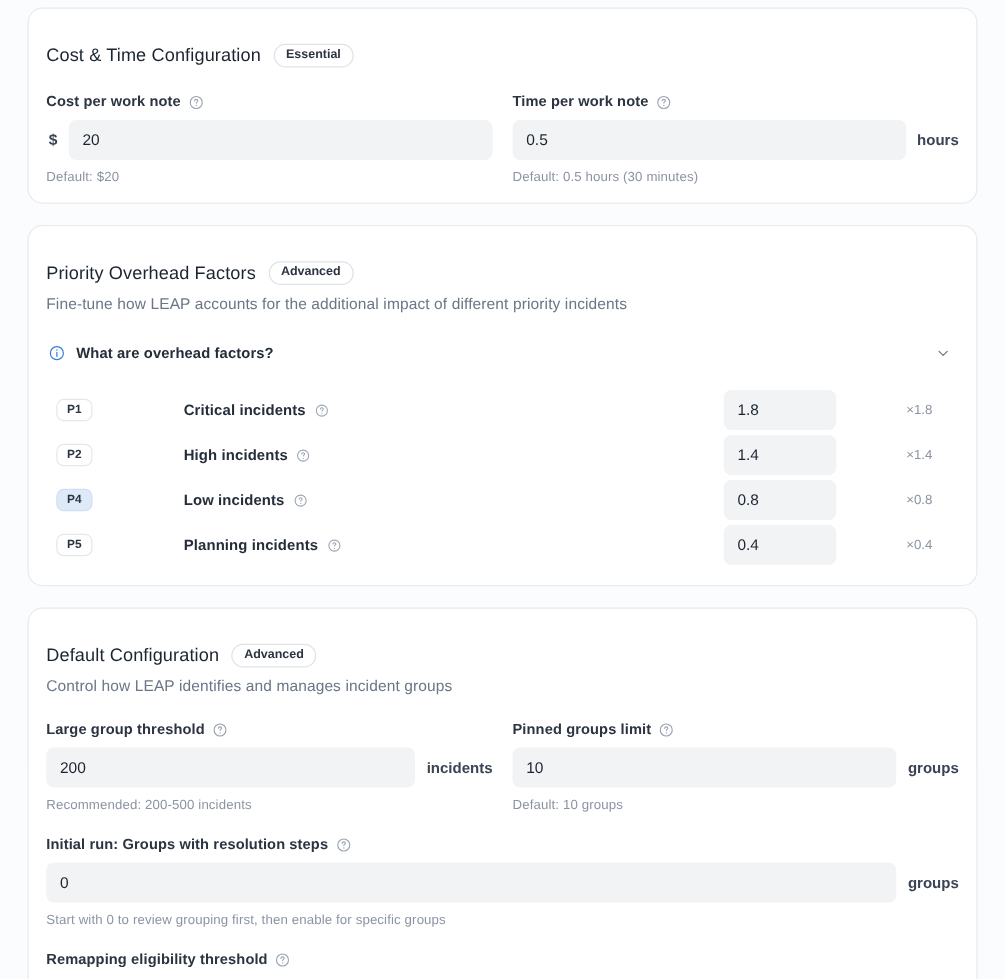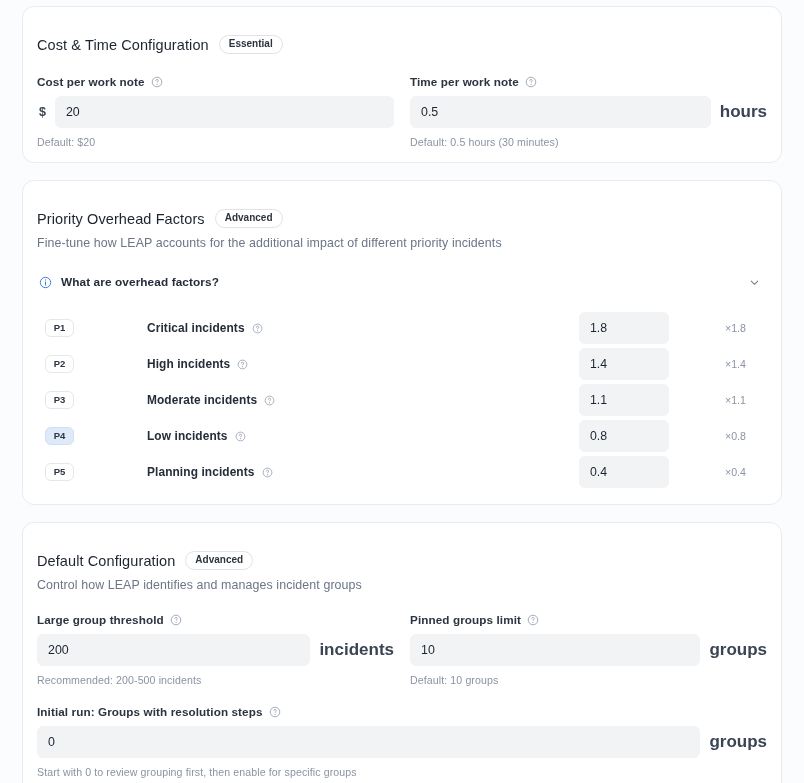--- a/index.html
+++ b/index.html
@@ -89,21 +89,21 @@
 
   .prefix {
     font-size: 12.5px;
     font-weight: 700;
     color: #3a4454;
     flex: 0 0 auto;
     padding-left: 2px;
   }
 
   .suffix {
-    font-size: 17px;
+    font-size: 12px;
     font-weight: 700;
     color: #3a4454;
     flex: 0 0 auto;
     white-space: nowrap;
   }
 
   .input {
     flex: 1 1 auto;
     min-width: 0;
     height: 32px;
@@ -321,35 +321,20 @@
               <circle cx="8" cy="8" r="6.4"></circle>
               <path d="M6.3 6.2c0-1 .8-1.6 1.7-1.6s1.7.6 1.7 1.5c0 1.2-1.6 1.3-1.6 2.4" stroke-linecap="round"></path>
               <circle cx="8.1" cy="11.1" r=".75" fill="#9aa4b2" stroke="none"></circle>
             </svg>
           </span>
         </span>
         <input class="prio-input" type="text" value="1.4" style="">
         <span class="prio-mult">×1.4</span>
       </div>
 
-      <div class="prio-row">
-        <span class="prio-badge">P3</span>
-        <span class="prio-name">
-          <span>Moderate incidents</span>
-          <span class="icon">
-            <svg width="11" height="11" viewBox="0 0 16 16" fill="none" stroke="#9aa4b2" stroke-width="1.25">
-              <circle cx="8" cy="8" r="6.4"></circle>
-              <path d="M6.3 6.2c0-1 .8-1.6 1.7-1.6s1.7.6 1.7 1.5c0 1.2-1.6 1.3-1.6 2.4" stroke-linecap="round"></path>
-              <circle cx="8.1" cy="11.1" r=".75" fill="#9aa4b2" stroke="none"></circle>
-            </svg>
-          </span>
-        </span>
-        <input class="prio-input" type="text" value="1.1" style="">
-        <span class="prio-mult">×1.1</span>
-      </div>
 
       <div class="prio-row">
         <span class="prio-badge hl">P4</span>
         <span class="prio-name">
           <span>Low incidents</span>
           <span class="icon">
             <svg width="11" height="11" viewBox="0 0 16 16" fill="none" stroke="#9aa4b2" stroke-width="1.25">
               <circle cx="8" cy="8" r="6.4"></circle>
               <path d="M6.3 6.2c0-1 .8-1.6 1.7-1.6s1.7.6 1.7 1.5c0 1.2-1.6 1.3-1.6 2.4" stroke-linecap="round"></path>
               <circle cx="8.1" cy="11.1" r=".75" fill="#9aa4b2" stroke="none"></circle>

